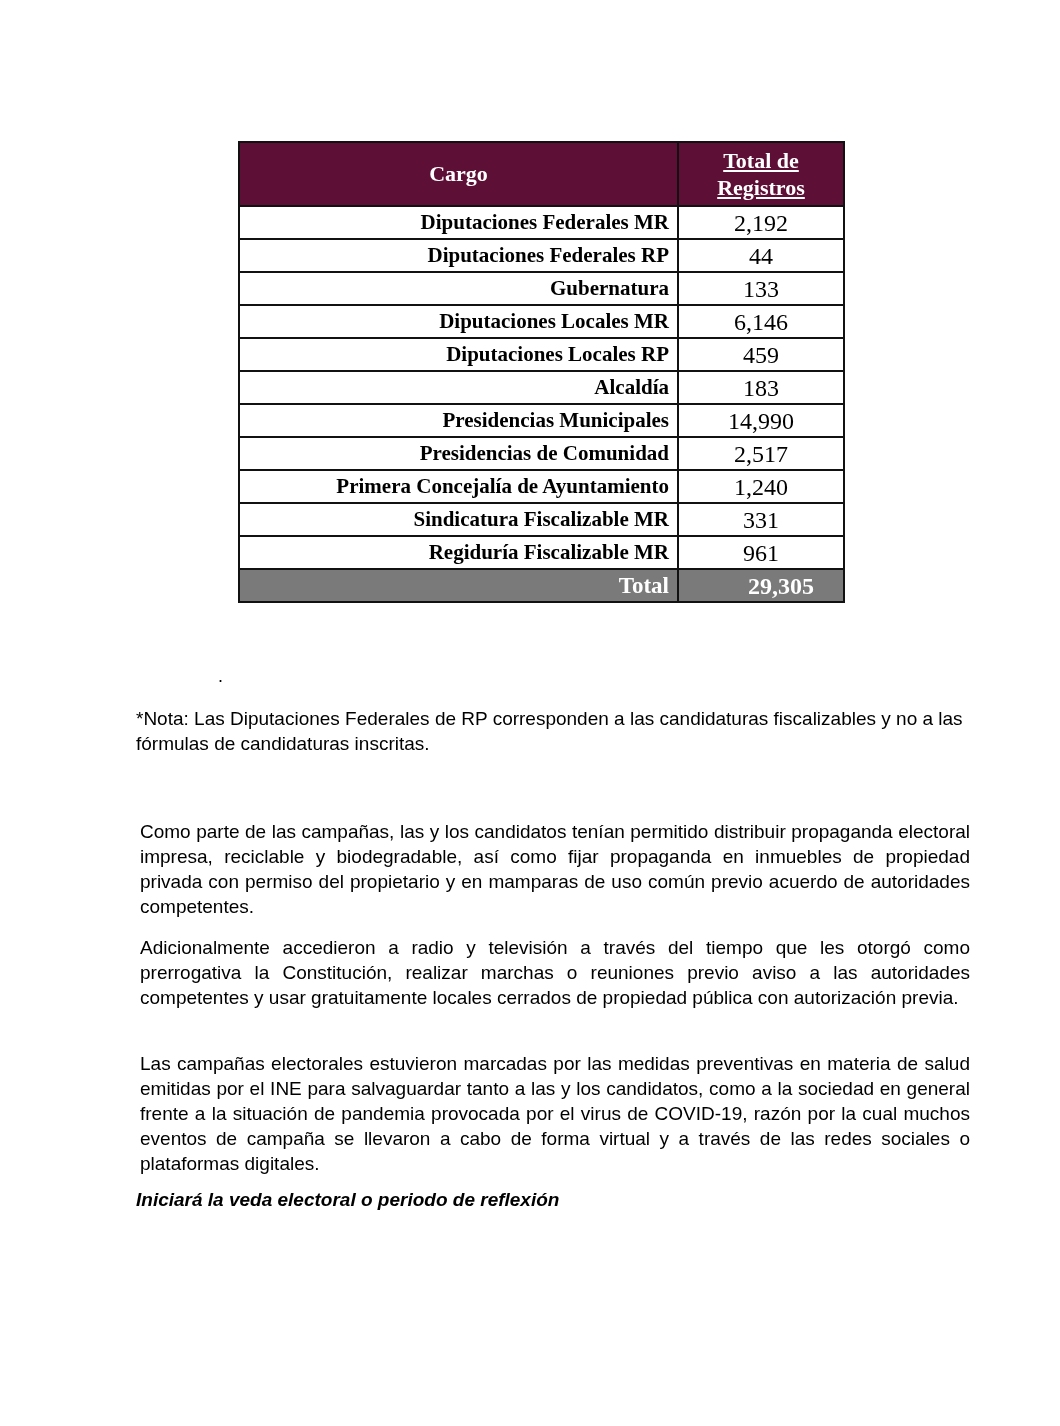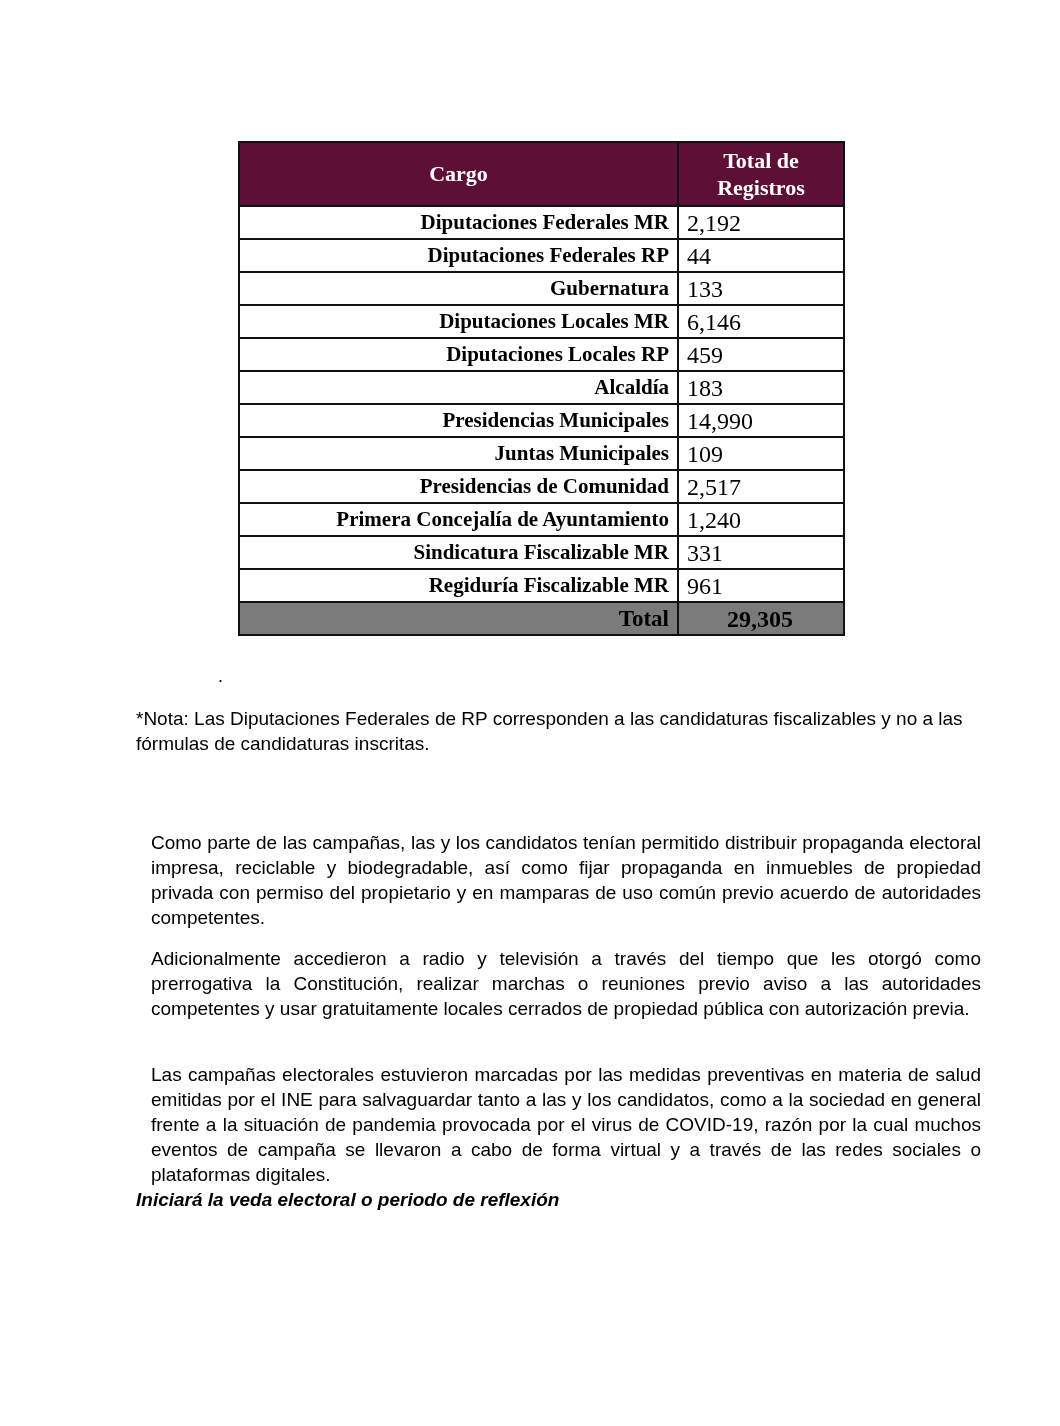--- a/index.html
+++ b/index.html
@@ -40,36 +40,37 @@
       color: #ffffff;
       height: 62px;
       font-size: 22px;
     }
     .reg-table thead th.col-cargo {
       text-align: center;
       width: 421px;
     }
     .reg-table thead th.col-total {
       line-height: 1.25;
+      text-decoration: underline;
     }
     .reg-table tbody td {
       height: 31px;
       background: #ffffff;
     }
     .reg-table td.cargo {
       text-align: right;
     }
     .reg-table td.num {
-      text-align: left;
+      text-align: center;
       font-weight: normal;
       font-size: 24px;
     }
     .reg-table tfoot td {
       background: #7a7a7a;
-      color: #000000;
+      color: #ffffff;
       height: 31px;
       font-size: 23px;
     }
     .reg-table tfoot td.num {
       font-weight: bold;
       font-size: 24px;
       padding-left: 48px;
     }
 
     .stray-dot {
@@ -91,21 +92,21 @@
     }
 
     .para {
       position: absolute;
       left: 128px;
       width: 830px;
       text-align: justify;
       font-family: "Liberation Sans", sans-serif;
       font-size: 19px;
       line-height: 25px;
-      margin: 15px;
+      margin: 4px;
     }
     .p1 { top: 815px; }
     .p2 { top: 931px; }
     .p3 { top: 1047px; }
     .subheading {
       position: absolute;
       left: 128px;
       top: 1189px;
       font-family: "Liberation Sans", sans-serif;
       font-size: 19px;
@@ -153,24 +154,20 @@
       </tr>
       <tr>
         <td class="cargo">Alcaldía</td>
         <td class="num">183</td>
       </tr>
       <tr>
         <td class="cargo">Presidencias Municipales</td>
         <td class="num">14,990</td>
       </tr>
       <tr>
-        <td class="cargo">Juntas Municipales</td>
-        <td class="num">109</td>
-      </tr>
-      <tr>
         <td class="cargo">Presidencias de Comunidad</td>
         <td class="num">2,517</td>
       </tr>
       <tr>
         <td class="cargo">Primera Concejalía de Ayuntamiento</td>
         <td class="num">1,240</td>
       </tr>
       <tr>
         <td class="cargo">Sindicatura Fiscalizable MR</td>
         <td class="num">331</td>

